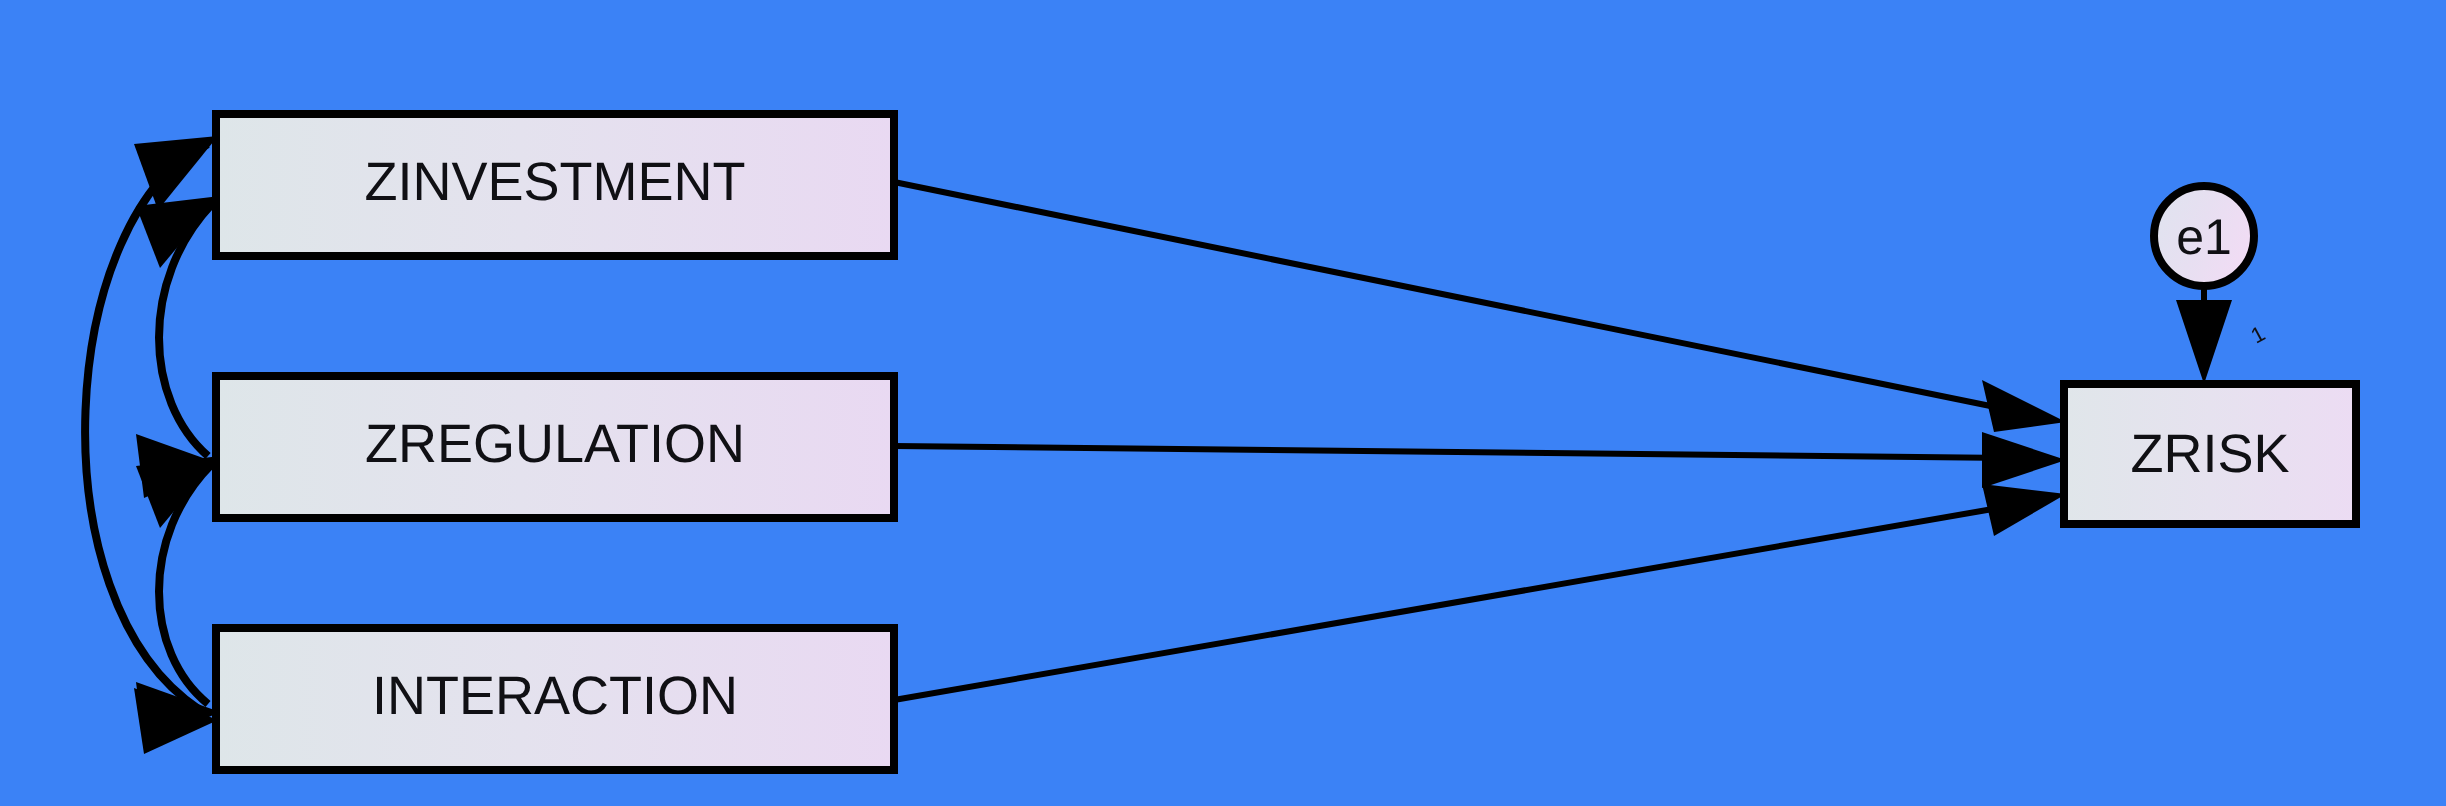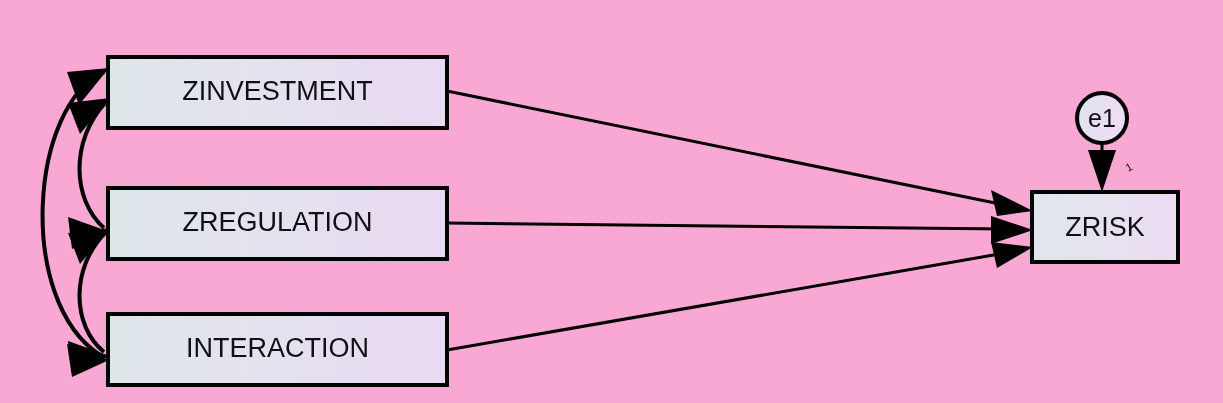--- a/index.html
+++ b/index.html
@@ -8,21 +8,21 @@
     padding: 0;
     background: #ffffff;
   }
   body {
     font-family: "Liberation Sans", sans-serif;
   }
   #diagram-canvas {
     position: relative;
     width: 1223px;
     height: 403px;
-    background: #f9a8d4;
+    background: #3b82f6;
     overflow: hidden;
   }
   #diagram-svg {
     position: absolute;
     top: 0;
     left: 0;
     width: 1223px;
     height: 403px;
     display: block;
   }

